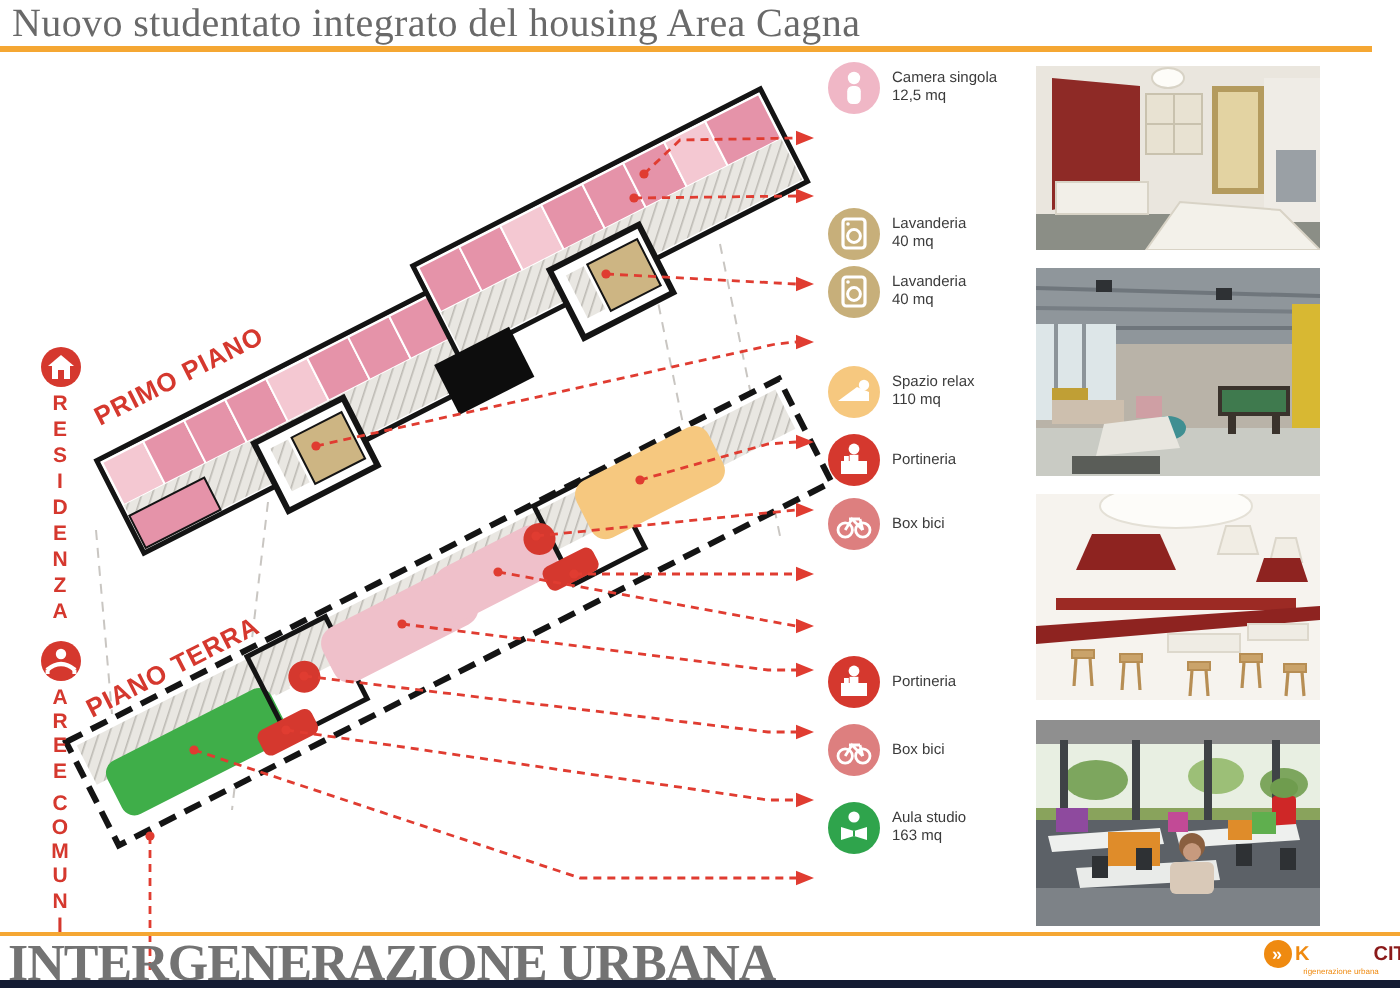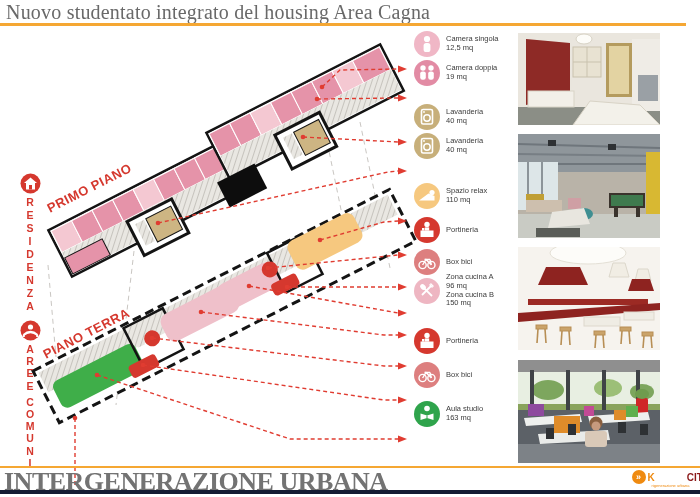--- a/index.html
+++ b/index.html
@@ -220,34 +220,20 @@
           <svg width="26" height="26" viewBox="0 0 26 26">
             <circle cx="13" cy="8" r="3.1" fill="#fff"></circle>
             <rect x="9.6" y="12" width="6.8" height="9" rx="2.6" fill="#fff"></rect>
           </svg>
         </div>
         <div class="legend-text">
           <div>Camera singola</div>
           <div>12,5 mq</div>
         </div>
       </div>
-      <div class="legend-row" style="top: 60px;">
-        <div class="legend-icon" style="background: rgb(226, 139, 164);">
-          <svg width="26" height="26" viewBox="0 0 26 26">
-            <circle cx="9" cy="8" r="2.7" fill="#fff"></circle>
-            <rect x="6.2" y="11.4" width="5.6" height="8.4" rx="2.2" fill="#fff"></rect>
-            <circle cx="17" cy="8" r="2.7" fill="#fff"></circle>
-            <rect x="14.2" y="11.4" width="5.6" height="8.4" rx="2.2" fill="#fff"></rect>
-          </svg>
-        </div>
-        <div class="legend-text">
-          <div>Camera doppia</div>
-          <div>19 mq</div>
-        </div>
-      </div>
       <div class="legend-row" style="top: 104px;">
         <div class="legend-icon" style="background: rgb(199, 175, 122);">
           <svg width="26" height="26" viewBox="0 0 26 26">
             <rect x="7.5" y="5.5" width="11" height="14.5" rx="1.6" fill="none" stroke="#fff" stroke-width="1.6"></rect>
             <circle cx="13" cy="14" r="3.2" fill="none" stroke="#fff" stroke-width="1.5"></circle>
             <circle cx="10" cy="8" r="0.9" fill="#fff"></circle>
           </svg>
         </div>
         <div class="legend-text">
           <div>Lavanderia</div>
@@ -295,36 +281,20 @@
       <div class="legend-row" style="top: 249px;">
         <div class="legend-icon" style="background: rgb(221, 127, 127);">
           <svg width="26" height="26" viewBox="0 0 26 26">
             <circle cx="8.6" cy="16" r="3.6" fill="none" stroke="#fff" stroke-width="1.4"></circle>
             <circle cx="17.4" cy="16" r="3.6" fill="none" stroke="#fff" stroke-width="1.4"></circle>
             <path d="M8.6,16 L12,10.5 L17.4,16 M12,10.5 L16,10.5 M10.5,10.5 L13.5,10.5 M16,10.5 L17.4,16" fill="none" stroke="#fff" stroke-width="1.4"></path>
           </svg>
         </div>
         <div class="legend-text">
           <div>Box bici</div>
-        </div>
-      </div>
-      <div class="legend-row" style="top: 273px;">
-        <div class="legend-icon" style="background: rgb(238, 182, 194);">
-          <svg width="26" height="26" viewBox="0 0 26 26">
-            <ellipse cx="9" cy="9" rx="2.4" ry="3.2" transform="rotate(-45 9 9)" fill="#fff"></ellipse>
-            <line x1="9.8" y1="9.8" x2="18" y2="18" stroke="#fff" stroke-width="1.8"></line>
-            <line x1="17" y1="8" x2="8" y2="17" stroke="#fff" stroke-width="1.8"></line>
-            <path d="M15.5,6.5 L18.5,9.5 M16.5,5.5 L19.5,8.5" stroke="#fff" stroke-width="1.2"></path>
-          </svg>
-        </div>
-        <div class="legend-text">
-          <div>Zona cucina A</div>
-          <div>96 mq</div>
-          <div>Zona cucina B</div>
-          <div>150 mq</div>
         </div>
       </div>
       <div class="legend-row" style="top: 328px;">
         <div class="legend-icon" style="background: rgb(213, 56, 46);">
           <svg width="26" height="26" viewBox="0 0 26 26">
             <circle cx="13" cy="7.5" r="2.7" fill="#fff"></circle>
             <rect x="10.8" y="10.4" width="4.4" height="3.2" fill="#fff"></rect>
             <rect x="6.5" y="13.5" width="13" height="6.5" fill="#fff"></rect>
             <rect x="8" y="11" width="2.4" height="2.6" fill="#fff"></rect>
           </svg>

